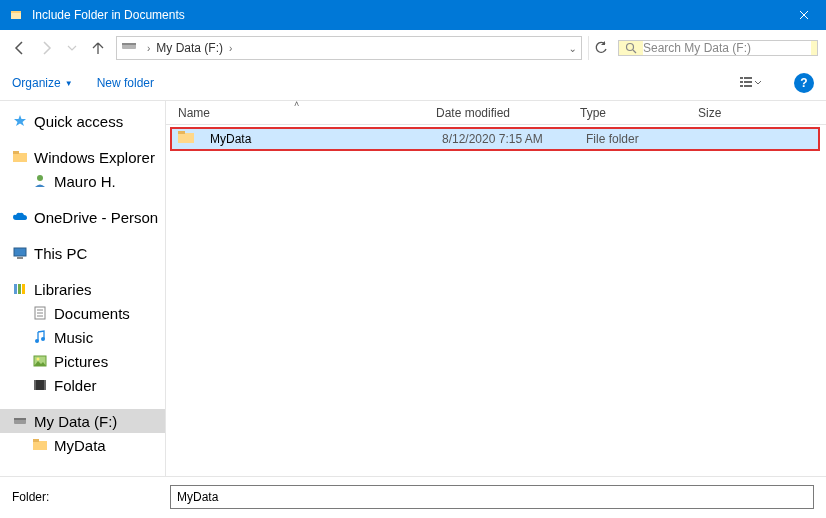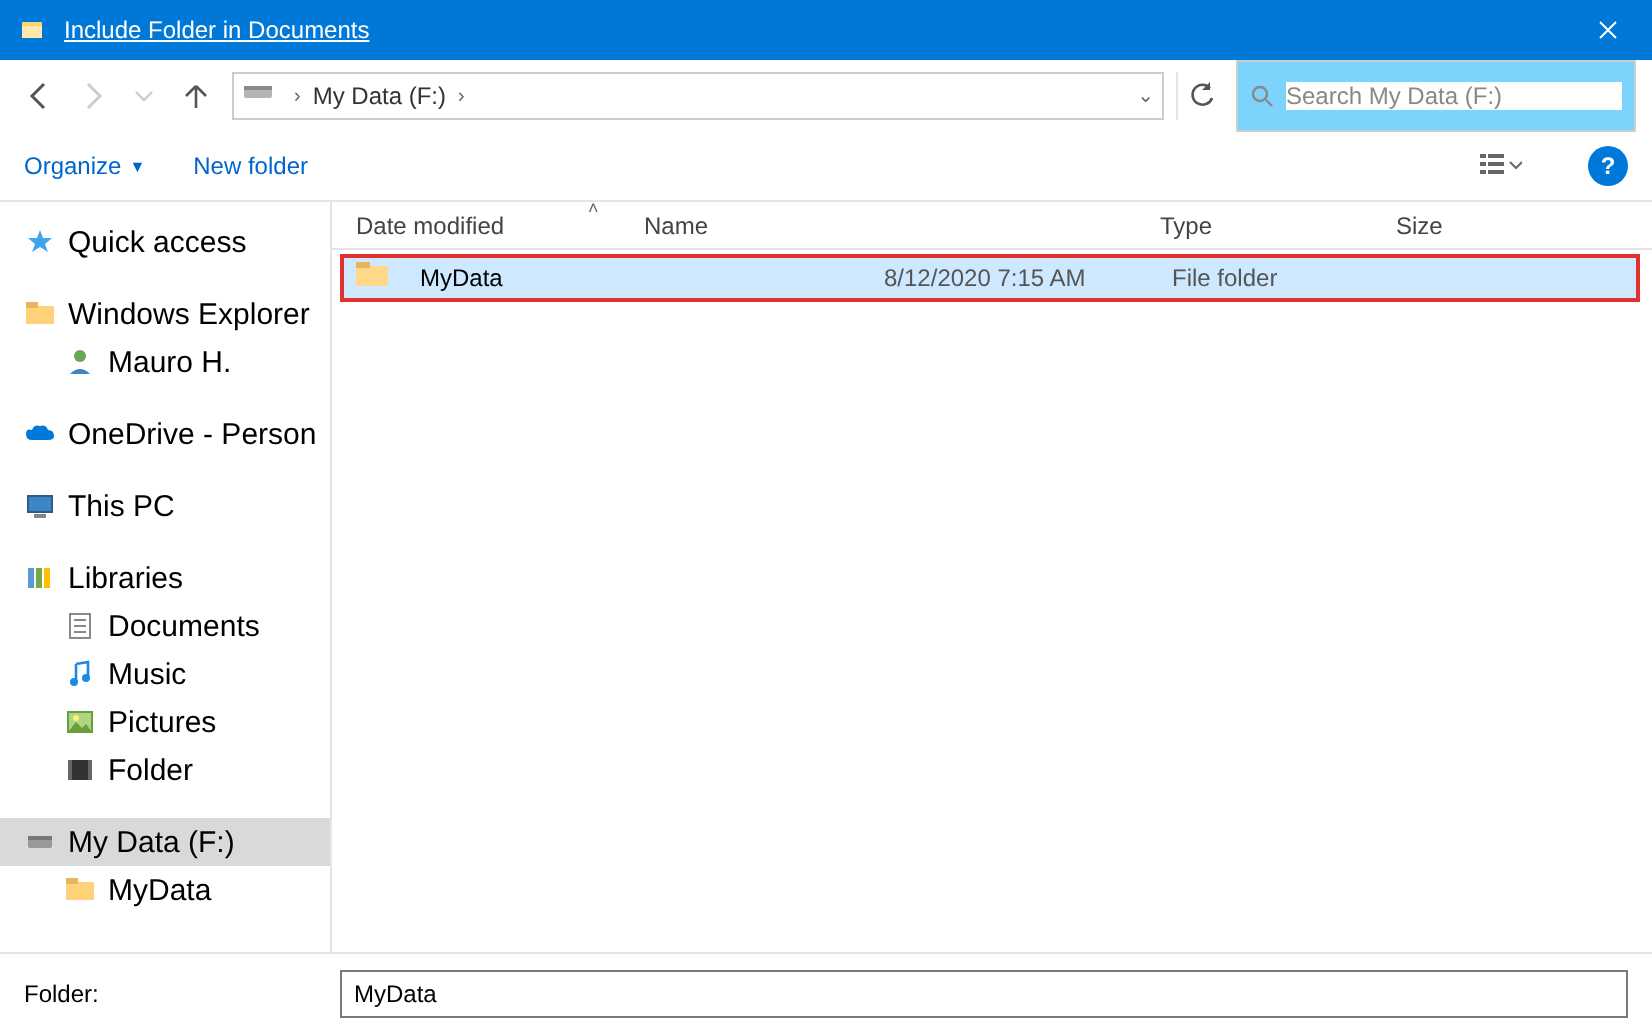--- a/index.html
+++ b/index.html
@@ -1,34 +1,34 @@
 <!DOCTYPE html>
 <html><head>
 <meta charset="utf-8">
 <style>
 * { box-sizing: border-box; margin: 0; padding: 0; font-family: "Segoe UI", Tahoma, sans-serif; }
 body { background: #fff; width: 826px; height: 518px; overflow: hidden; }
 
 
-.titlebar { height: 30px; background: #0078d7; display: flex; align-items: center; padding: 0 8px; color: #fff; text-decoration: underline; }
+.titlebar { height: 30px; background: #0078d7; display: flex; align-items: center; padding: 0 8px; color: #fff; }
 .titlebar .app-icon { width: 16px; height: 16px; margin-right: 8px; display: flex; align-items: center; justify-content: center; }
 .titlebar .title { font-size: 12px; flex: 1; }
 .titlebar .close { width: 45px; height: 30px; display: flex; align-items: center; justify-content: center; cursor: pointer; margin-right: -8px; }
 
 
 .navbar { height: 36px; display: flex; align-items: center; padding: 4px 8px; gap: 2px; }
 .nav-btn { width: 24px; height: 24px; display: flex; align-items: center; justify-content: center; color: #333; cursor: pointer; }
 .nav-btn.disabled { color: #ccc; cursor: default; }
 .address-box { flex: 1; height: 24px; border: 1px solid #ccc; display: flex; align-items: center; padding: 0 4px; margin: 0 4px; font-size: 12px; background: #fff; }
 .address-box .drive-icon { width: 16px; height: 16px; margin-right: 6px; }
 .address-box .crumb { padding: 0 2px; color: #333; }
 .address-box .chev { color: #666; padding: 0 4px; font-size: 10px; }
 .address-box .addr-dd { margin-left: auto; color: #666; font-size: 10px; }
 .refresh-btn { width: 24px; height: 24px; display: flex; align-items: center; justify-content: center; border-left: 1px solid #e5e5e5; cursor: pointer; }
-.search-box { width: 200px; height: 36px; border: 1px solid #ccc; display: flex; align-items: center; padding: 0 6px; margin-left: 4px; background: #7dd3fc; }
+.search-box { width: 200px; height: 16px; border: 1px solid #ccc; display: flex; align-items: center; padding: 0 6px; margin-left: 4px; background: #fef9c3; }
 .search-box input { border: none; outline: none; font-size: 12px; width: 100%; color: #333; }
 .search-box input::placeholder { color: #888; }
 .search-box .sicon { color: #888; margin-right: 6px; }
 
 
 .toolbar { height: 34px; display: flex; align-items: center; padding: 0 12px; gap: 24px; font-size: 12px; }
 .tool-btn { color: #0066cc; display: flex; align-items: center; gap: 4px; cursor: pointer; }
 .tool-btn .dd { font-size: 8px; }
 .spacer { flex: 1; }
 .view-btn { width: 28px; height: 22px; display: flex; align-items: center; justify-content: center; border: 1px solid transparent; cursor: pointer; color: #555; }
@@ -274,22 +274,22 @@
             <rect x="0" y="0" width="6" height="3" fill="#e8b55a"></rect>
           </svg>
         </span>
       <span>MyData</span>
     </div>
   </div>
 
   <div class="filearea">
     <div class="col-headers">
       <span class="sort-ind">˄</span>
+      <div class="col col-name">Name</div>
       <div class="col col-mod">Date modified</div>
-      <div class="col col-name">Name</div>
       <div class="col col-type">Type</div>
       <div class="col col-size">Size</div>
     </div>
     <div class="file-row">
       <span class="ficon">
           <svg width="16" height="13" viewBox="0 0 16 13">
             <rect x="0" y="2" width="16" height="10" fill="#ffd88a"></rect>
             <rect x="0" y="0" width="7" height="3" fill="#e8b55a"></rect>
           </svg>
         </span>

